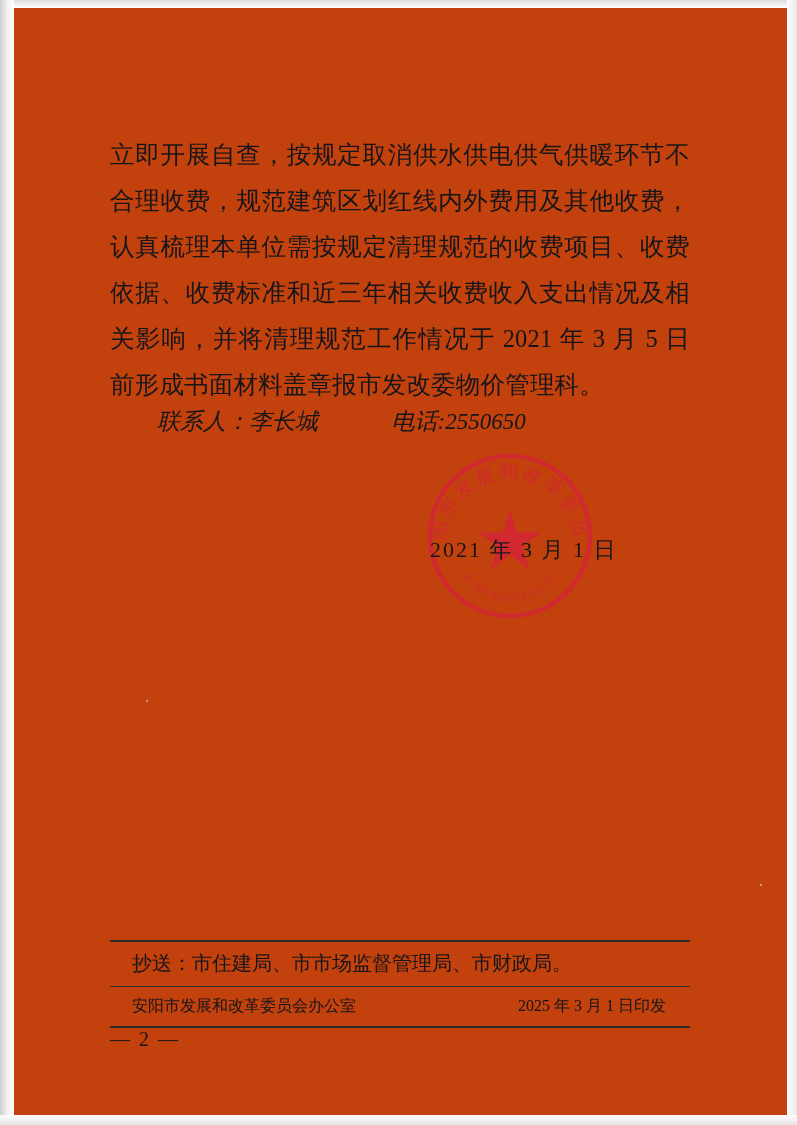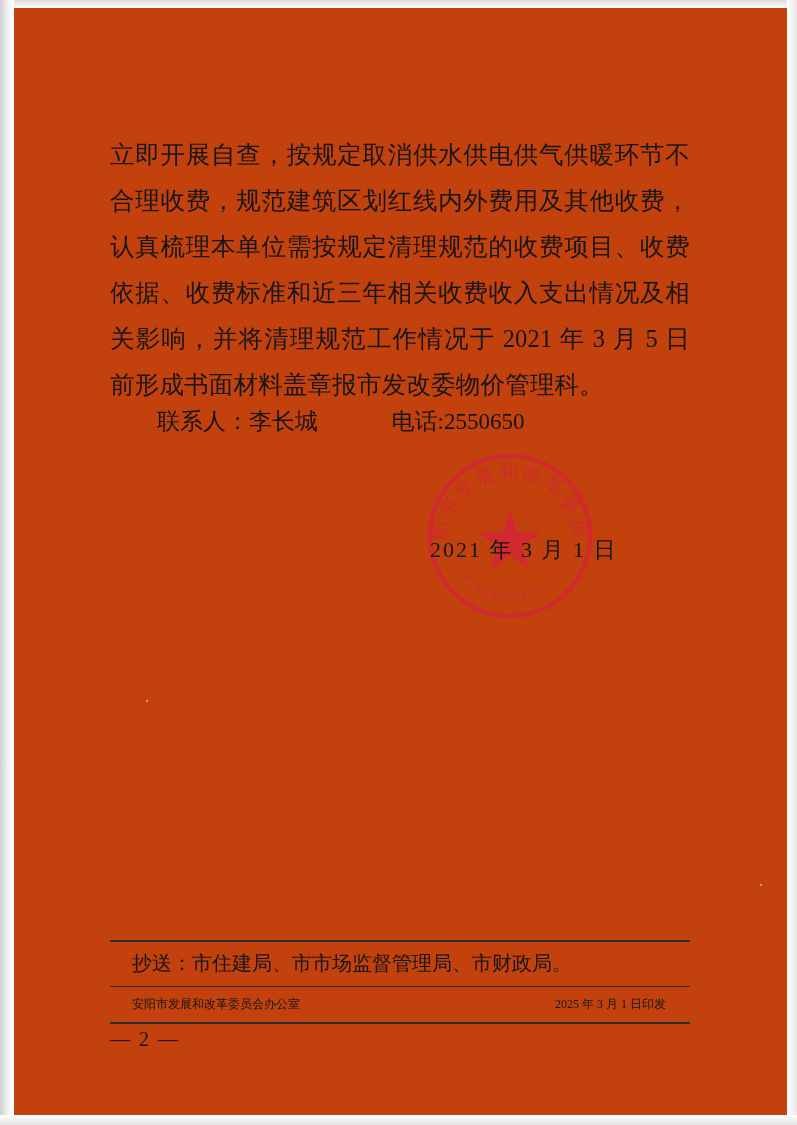--- a/index.html
+++ b/index.html
@@ -61,20 +61,21 @@
     text-indent: 0;
   }
 
   .contact-line {
     position: absolute;
     left: 157px;
     top: 406px;
     font-size: 23px;
     color: #16161a;
     white-space: nowrap;
+    font-style: italic;
   }
   .contact-line .gap {
     display: inline-block;
     width: 62px;
   }
 
   .date-line {
     position: absolute;
     left: 430px;
     top: 535px;
@@ -111,21 +112,21 @@
   .cc-line {
     font-size: 20px;
     color: #16161a;
     padding: 8px 0 9px 22px;
     white-space: nowrap;
   }
   .issuer-row {
     display: flex;
     justify-content: space-between;
     align-items: baseline;
-    font-size: 12px;
+    font-size: 16px;
     color: #16161a;
     padding: 9px 24px 9px 22px;
     white-space: nowrap;
   }
   .page-number {
     position: absolute;
     left: 110px;
     top: 1028px;
     font-size: 20px;
     color: #16161a;

